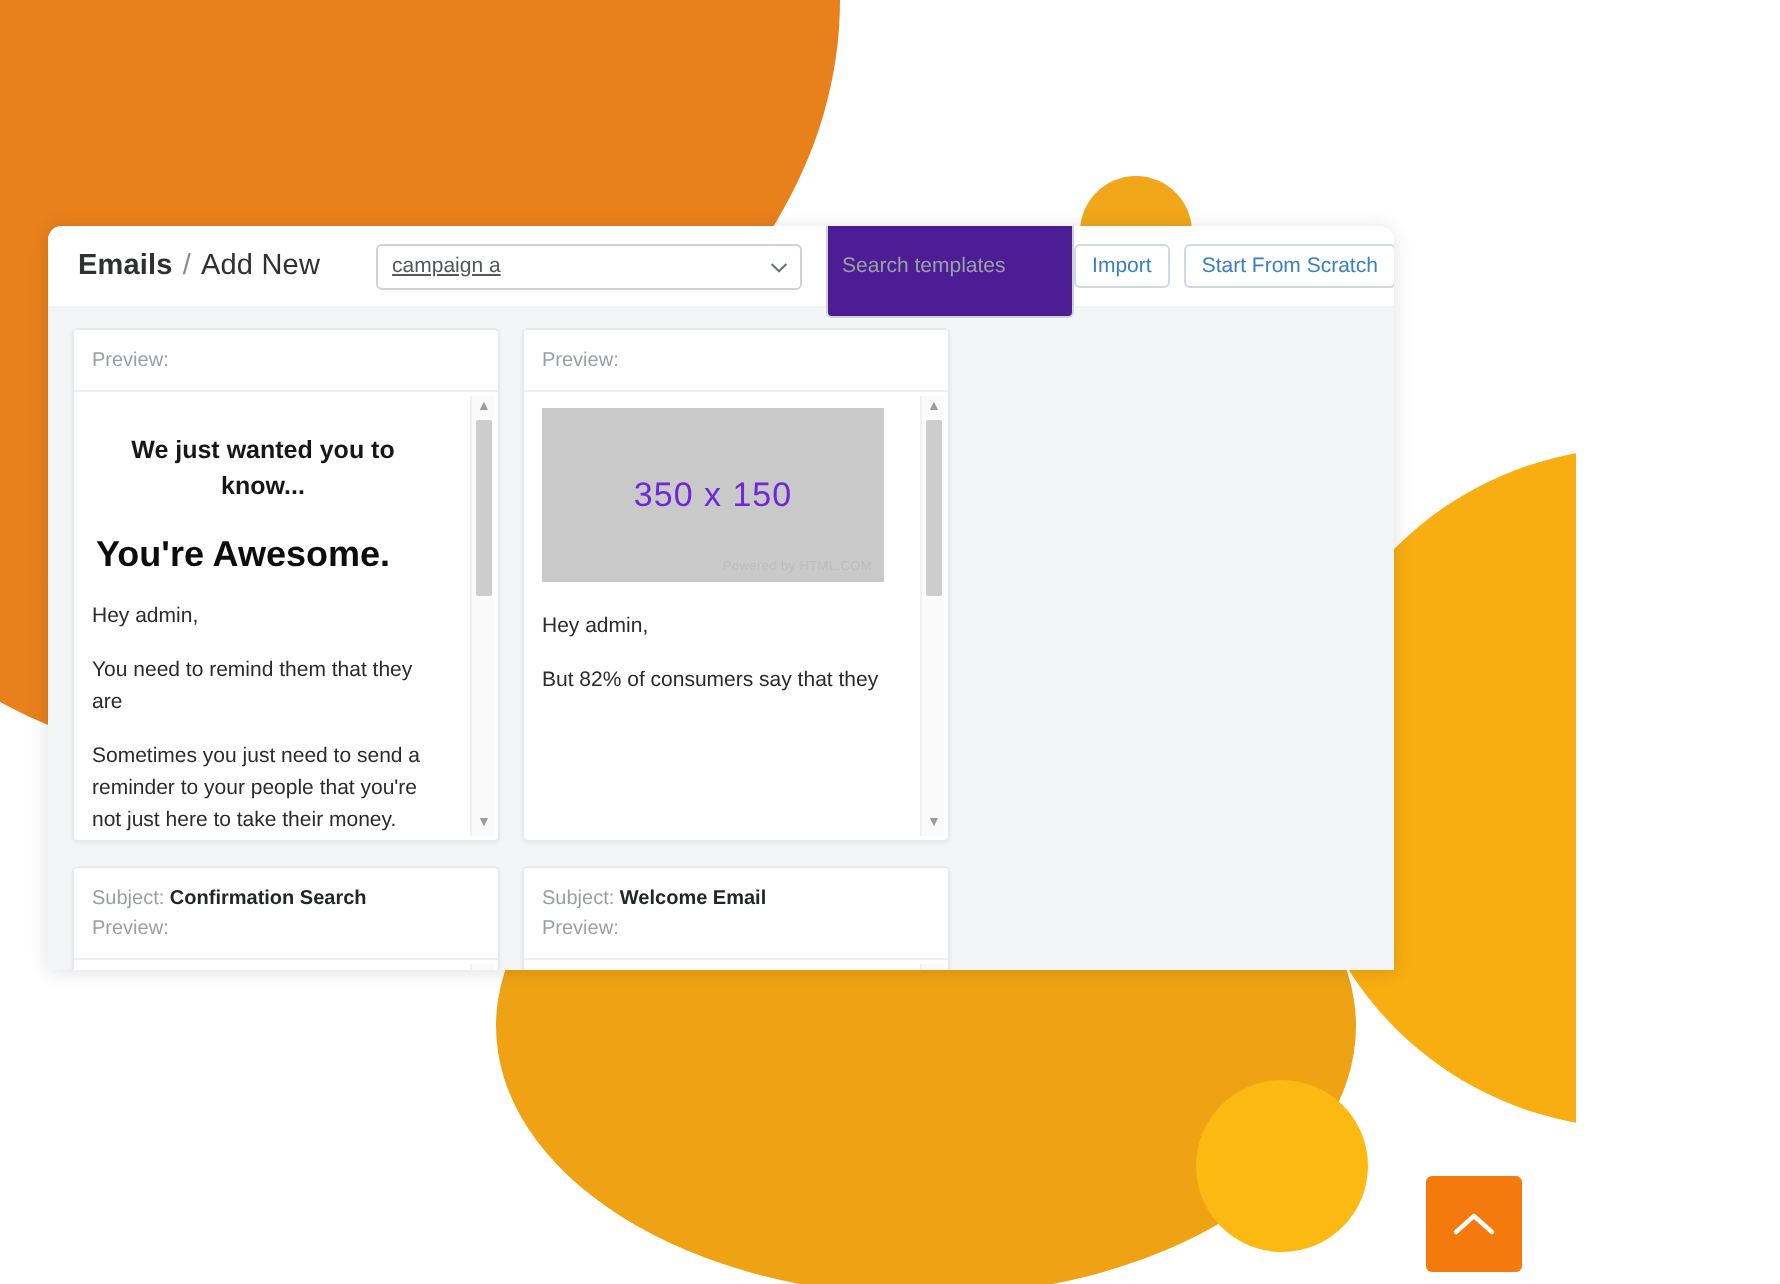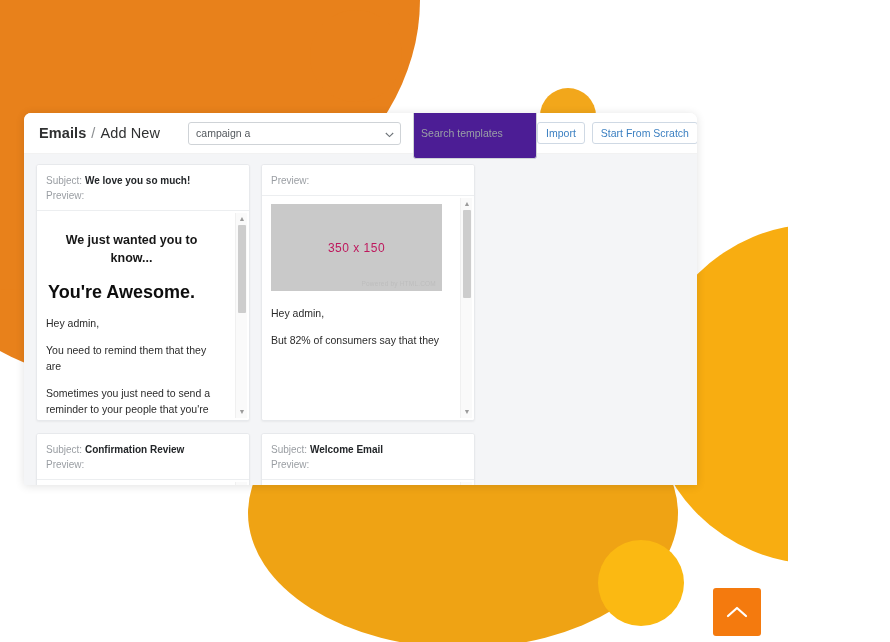--- a/index.html
+++ b/index.html
@@ -69,20 +69,21 @@
   .crumb-current{font-weight:400;color:#2f3031;}
 
   .campaign-select{
     margin-left:28px;width:188px;height:21px;
     border:1px solid #cfd3d7;border-radius:3px;background:#fff;
     font-size:10.5px;color:#53585d;
     padding:0 16px 0 7px;line-height:19px;
     position:relative;display:flex;align-items:center;
     -webkit-appearance:none;appearance:none;cursor:pointer;
     font-family:"Liberation Sans",sans-serif;
+    text-decoration:underline;
   }
   .select-wrap{position:relative;margin-left:28px;}
   .select-wrap .chev{
     position:absolute;right:7px;top:50%;transform:translateY(-50%);
     pointer-events:none;
   }
   .search-input{
     margin-left:12px;width:108px;height:21px;
     border:1px solid #cfd3d7;border-radius:3px;background:#4c1d95;
     font-size:10.5px;color:#8f9499;padding:14px 7px;
@@ -151,21 +152,21 @@
   }
   .em-p{
     font-size:10.5px;color:#2b2b2b;line-height:16px;margin:0 0 11px 0;
     font-family:"Liberation Sans",sans-serif;
   }
   .em-img{
     height:87px;background:#c9c9c9;margin:0 0 14px 0;
     position:relative;display:flex;align-items:center;justify-content:center;
   }
   .em-img .dim{
-    font-size:12px;color:#be185d;letter-spacing:.5px;
+    font-size:17px;color:#6d28d9;letter-spacing:.5px;
     font-family:"Liberation Sans",sans-serif;
   }
   .em-img .wm{
     position:absolute;right:6px;bottom:4px;
     font-size:6.5px;color:#bdbdbd;letter-spacing:.2px;
     font-family:"Liberation Sans",sans-serif;
   }
 </style>
 </head>
 <body>
@@ -203,24 +204,20 @@
       <span class="hdr-spacer"></span>
 
       <button class="btn-outline">Import</button>
       <button class="btn-outline">Start From Scratch</button>
     </div>
 
     <div id="panel-body">
 
       <div class="tcard tall">
         <div class="tcard-meta">
-          <div class="meta-line">
-            <span>Subject:</span>
-            <b>We love you so much!</b>
-          </div>
           <div class="meta-line">
             <span>Preview:</span>
             <span></span>
           </div>
         </div>
         <div class="tcard-preview">
           <div class="em-h1">We just wanted you to know...</div>
           <div class="em-h2">You're Awesome.</div>
           <p class="em-p">Hey admin,</p>
           <p class="em-p">You need to remind them that they are</p>
@@ -252,21 +249,21 @@
             <div class="thumb"></div>
             <div class="arrow down">▼</div>
           </div>
         </div>
       </div>
 
       <div class="tcard tall">
         <div class="tcard-meta">
           <div class="meta-line">
             <span>Subject:</span>
-            <b>Confirmation Review</b>
+            <b>Confirmation Search</b>
           </div>
           <div class="meta-line">
             <span>Preview:</span>
             <span></span>
           </div>
         </div>
         <div class="tcard-preview">
 
           <div class="scrollbar">
             <div class="arrow up">▲</div>

